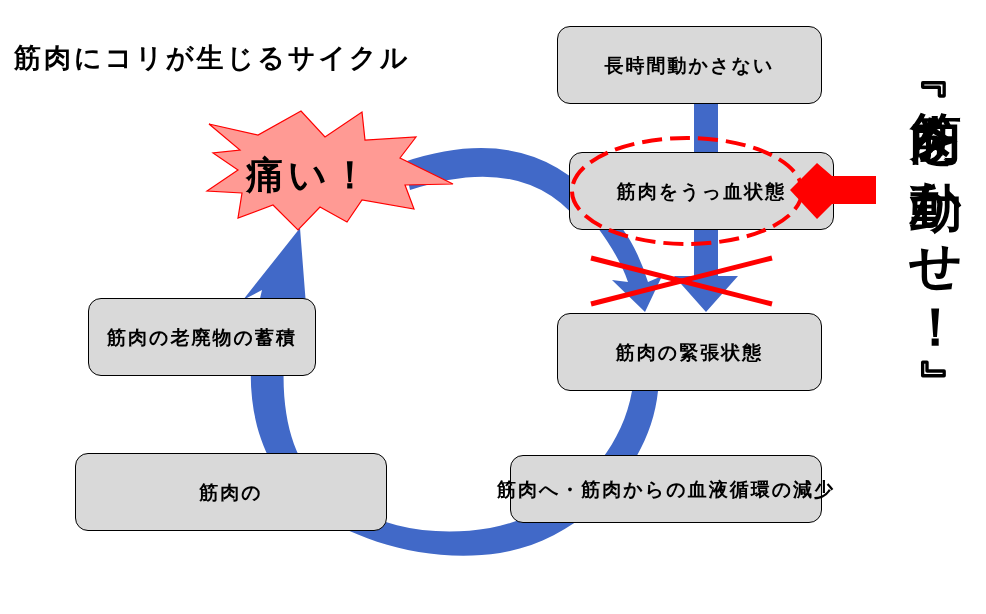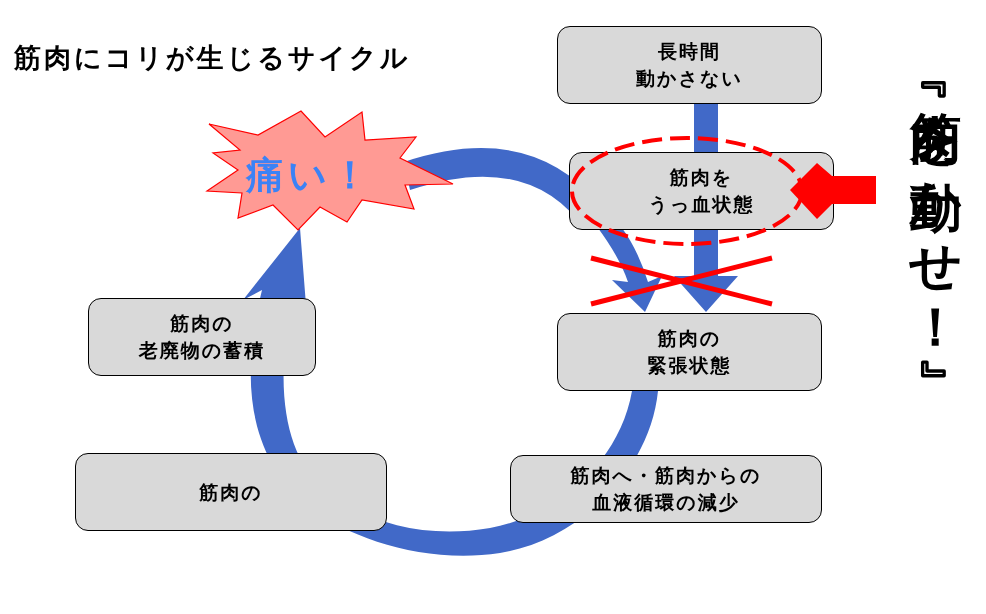--- a/index.html
+++ b/index.html
@@ -2,25 +2,25 @@
 <html><head>
   <meta charset="utf-8">
   <style>
     html, body { margin:0; padding:0; background:#ffffff; }
     body { width:986px; height:614px; position:relative; overflow:hidden;
            font-family:"DejaVu Sans", "Liberation Sans", sans-serif; }
     #diagram-svg { position:absolute; left:0; top:0; width:986px; height:614px; }
     .title { position:absolute; left:14px; top:40px; font-size:27px; font-weight:bold;
              letter-spacing:3px; color:#000; white-space:nowrap; }
     .box { position:absolute; background:#d9d9d9; border:1.5px solid #000; border-radius:13px;
-           box-sizing:border-box; display:flex; flex-direction:column; align-items:center;
+           box-sizing:border-box; display:flex; flex-direction:row; align-items:center;
            justify-content:center; font-weight:bold; font-size:19px; line-height:27px;
            letter-spacing:2px; color:#000; text-align:center; white-space:nowrap; }
     .pain-text { position:absolute; left:246px; top:150px; font-size:38px; font-weight:bold;
-                 letter-spacing:4px; color:#3b82f6; white-space:nowrap;text-align:center; }
+                 letter-spacing:4px; color:#000000; white-space:nowrap;text-align:center; }
     .slogan { position:absolute; left:896px; top:66px; width:80px; font-size:52px;
               font-weight:bold; color:#000; writing-mode:vertical-rl; text-orientation:upright;
               letter-spacing:4px; line-height:80px; white-space:nowrap; }
   </style>
 </head>
 <body>
 
 <svg id="diagram-svg" viewBox="0 0 986 614">
 
   <g>

